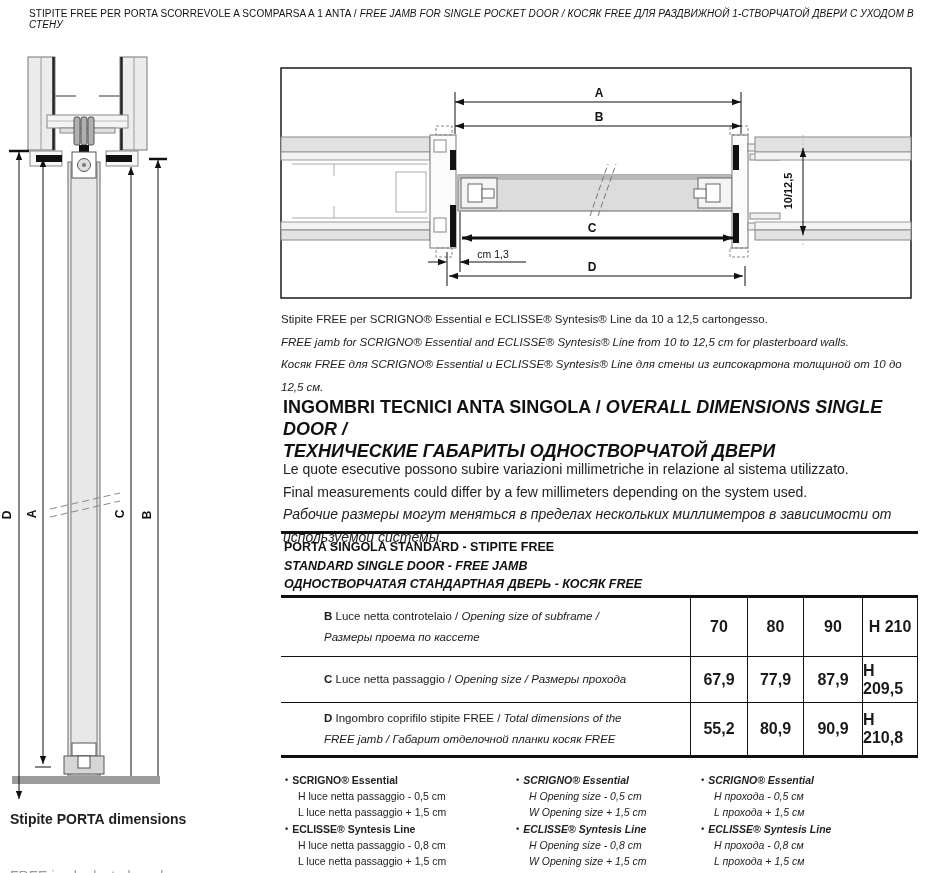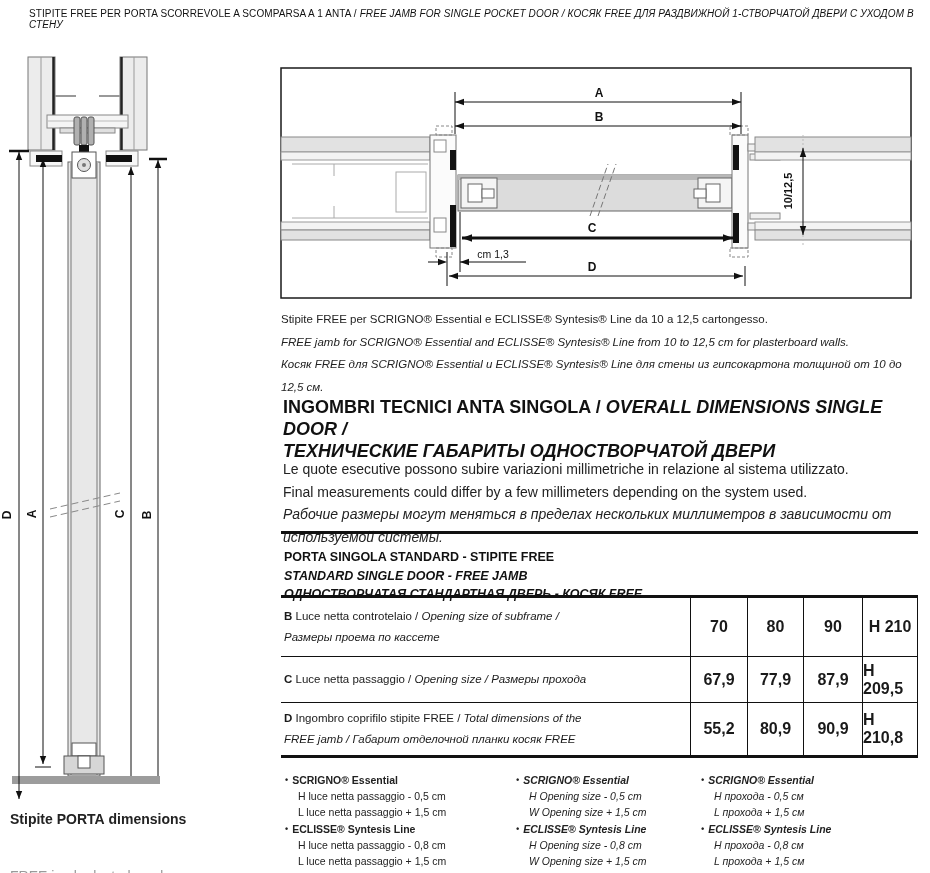--- a/index.html
+++ b/index.html
@@ -14,29 +14,29 @@
   svg text{font-family:"Liberation Sans",sans-serif;fill:#111;}
   .dimlbl{font-weight:bold;font-size:12px;}
   
   #cap3{left:281px;top:308px;width:645px;font-size:11.5px;line-height:22.5px;color:#222;}
   
   #sect{left:283px;top:396px;width:645px;font-size:18px;font-weight:bold;line-height:22px;color:#111;}
   
   #notes{left:283px;top:458px;width:645px;font-size:14px;line-height:22.5px;color:#222;}
   
   #band{left:281px;top:531px;width:637px;height:67px;box-sizing:border-box;
-        border-top:3px solid #111;border-bottom:3px solid #111;padding:14px 0 0 3px;
+        border-top:3px solid #111;border-bottom:3px solid #111;padding:4px 0 0 3px;
         font-size:12.5px;font-weight:bold;line-height:18.5px;color:#111;}
   
   #dtable{left:281px;top:598px;width:637px;border-bottom:3px solid #111;}
   .drow{display:grid;grid-template-columns:409px 57px 56px 59px 56px;}
   .drow+.drow{border-top:1.5px solid #111;}
   .r-b{height:58px;} .r-c{height:45px;} .r-d{height:52px;}
   .dlabel{display:flex;flex-direction:column;justify-content:center;padding-left:3px;
-          font-size:11.5px;line-height:21px;}
+          font-size:11.5px;line-height:21px;margin-left:40px;}
   .dval{border-left:1.5px solid #111;display:flex;align-items:center;justify-content:center;
         font-weight:bold;font-size:16px;}
   .dval:last-child{border-right:1.5px solid #111;}
   
   .fncol{top:772px;width:215px;font-size:10.5px;line-height:16.2px;color:#222;}
   #fn1{left:285px;} #fn2{left:516px;} #fn3{left:701px;}
   .fn-brand{font-weight:bold;}
   .bullet{display:inline-block;margin-right:4px;font-size:9px;vertical-align:1px;}
   .fn-line{padding-left:13px;}
   

